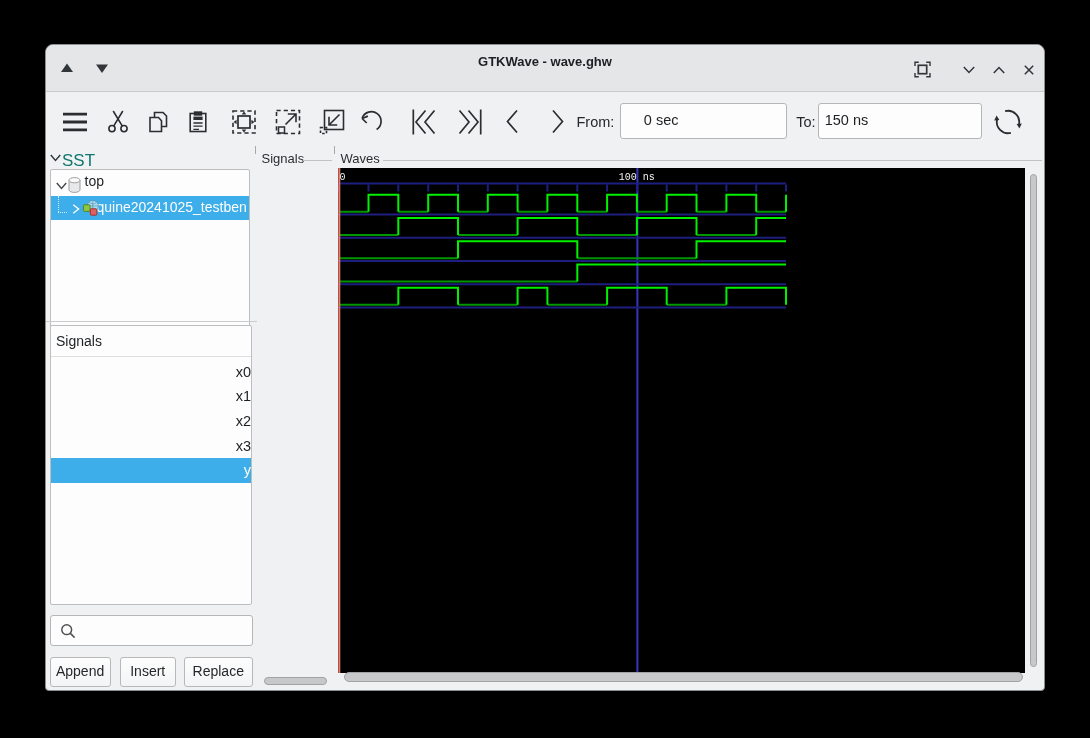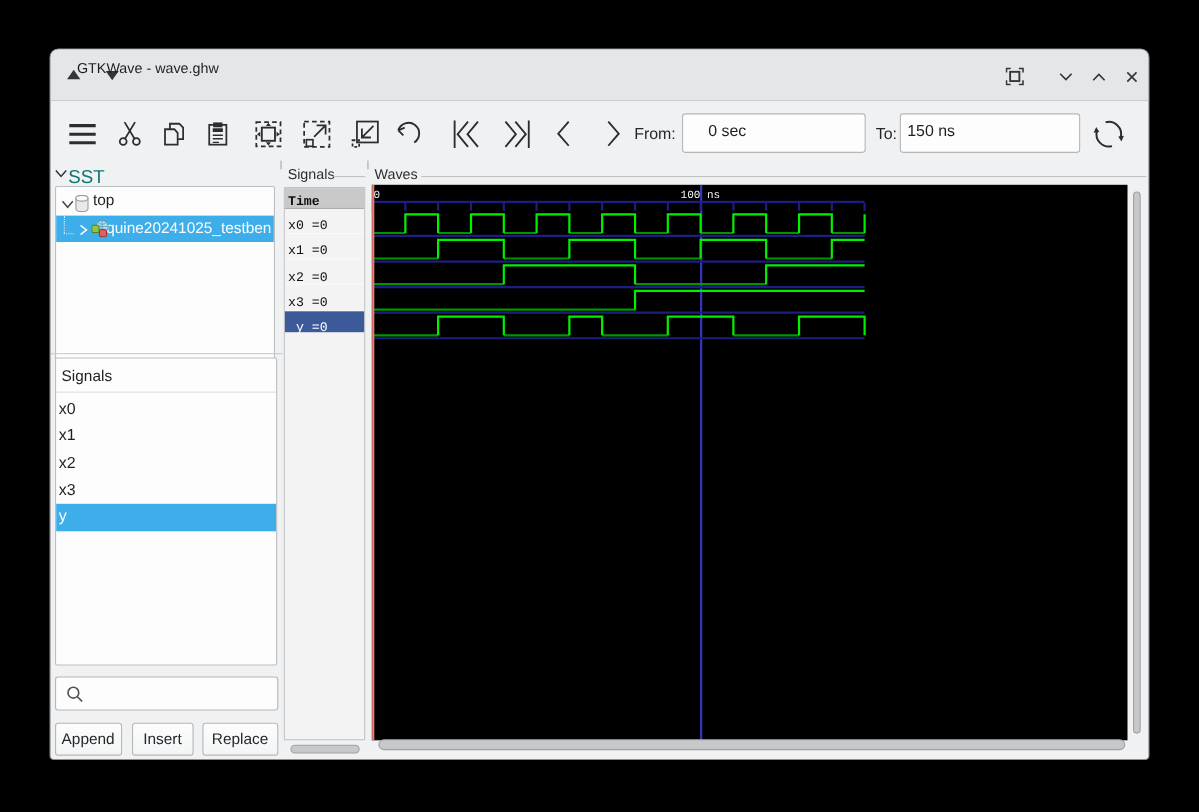--- a/index.html
+++ b/index.html
@@ -1,28 +1,28 @@
 <!DOCTYPE html>
 <html><head><meta charset="utf-8"><style>
 * { margin:0; padding:0; box-sizing:border-box; }
 html,body { width:1090px; height:738px; background:#000; font-family:"Liberation Sans", sans-serif; }
 .win { position:absolute; left:45px; top:44px; width:1000px; height:647px;
   background:#f0f1f2; border:1px solid #8c8e90; border-radius:8px 8px 4px 4px; overflow:hidden; }
 .titlebar { position:absolute; left:0; top:0; width:100%; height:47px; background:#e5e6e7; border-bottom:1px solid #c9cacb; border-radius:7px 7px 0 0; }
-.title { position:absolute; left:0; top:9px; width:100%; font-size:13px; font-weight:normal; color:#1d2023;margin-left:24px; }
+.title { position:absolute; left:0; top:9px; width:100%; text-align:center; font-size:13px; font-weight:bold; color:#1d2023; }
 .subtitle { position:absolute; left:0; top:27px; width:100%; text-align:center; font-size:11.5px; color:#8d9092; }
 .box { position:absolute; background:#fdfdfd; border:1px solid #bcbec0; border-radius:2px; }
 .input { position:absolute; background:#fdfdfd; border:1px solid #b4b6b8; border-radius:3px; font-size:14.5px; color:#1d2023; }
 .btn { position:absolute; height:30px; background:linear-gradient(#fdfdfd,#f3f4f5); border:1px solid #b6b8ba; border-radius:3px;
   font-size:14px; color:#25282b; text-align:center; line-height:27px; }
 .flabel { position:absolute; font-size:13px; color:#2b2e31; }
 .fline { position:absolute; height:1px; background:#c0c2c4; }
 .pill { position:absolute; background:#c6c8ca; border:1px solid #a0a2a4; border-radius:5px; }
 .nrow { height:23.25px; background:#f3f3f4; border-bottom:1.5px solid #fbfbfc; font-family:"Liberation Mono", monospace; font-size:12px; color:#111; line-height:22px; padding-left:2.5px; padding-top:4.5px; white-space:pre; }
-.srow { height:24.65px; font-size:14.5px; color:#1d2023; line-height:24.65px; padding-left:3px; }
+.srow { height:24.65px; font-size:14.5px; color:#1d2023; line-height:24.65px; padding-left:3px;text-align:right; }
 </style></head>
 <body>
 <div class="win">
 
  <div class="titlebar">
   <svg style="position:absolute;left:14px;top:18px" width="14" height="10" viewBox="0 0 14 10">
         <path d="M1,9 H13 L7,0.5 Z" fill="#31363b"></path>
       </svg>
   <svg style="position:absolute;left:49px;top:19px" width="14" height="10" viewBox="0 0 14 10">
         <path d="M1,0.5 H13 L7,9 Z" fill="#31363b"></path>
@@ -159,28 +159,20 @@
  <div class="btn" style="left:3.5px;top:611.5px;width:61.2px">Append</div>
  <div class="btn" style="left:73.5px;top:611.5px;width:56.5px">Insert</div>
  <div class="btn" style="left:138px;top:611.5px;width:68.5px">Replace</div>
 
  <div style="position:absolute;left:209.4px;top:101px;width:1px;height:7.5px;background:#a6a8aa"></div>
  <div style="position:absolute;left:288.3px;top:101px;width:1px;height:7.5px;background:#a6a8aa"></div>
  <div style="position:absolute;left:0px;top:275.6px;width:211px;height:1px;background:#c9cbcd"></div>
 
  <div class="flabel" style="left:215.5px;top:106px">Signals</div>
  <div class="fline" style="left:257px;top:114.7px;width:28.5px"></div>
- <div style="position:absolute;left:212.3px;top:124.5px;width:73.4px;height:503.5px;background:#f3f3f4;border:1px solid #c2c4c6">
-  <div class="nrow" style="height:19.2px;background:#c9c9ca;border-bottom:1px solid #ababac;font-weight:bold;line-height:18px;padding-top:3.8px">Time</div>
-  <div class="nrow">x0 =0</div>
-  <div class="nrow">x1 =0</div>
-  <div class="nrow">x2 =0</div>
-  <div class="nrow">x3 =0</div>
-  <div class="nrow" style="background:#3c5a99;color:#fdfdfd;border-bottom:none;height:19.5px">&nbsp;y =0</div>
- </div>
 
  <div class="flabel" style="left:294.5px;top:106px">Waves</div>
  <div class="fline" style="left:337px;top:114.7px;width:659px"></div>
  <svg width="687" height="505" viewBox="0 0 687 505" style="position:absolute;left:291.7px;top:122.6px;background:#000">
 <line x1="299.4" y1="0" x2="299.4" y2="505" stroke="#3437bd" stroke-width="2"></line>
 <line x1="0" y1="15.5" x2="448.0" y2="15.5" stroke="#1e1e80" stroke-width="2"></line>
 <line x1="0.7" y1="16.5" x2="0.7" y2="23.5" stroke="#1e1e80" stroke-width="2"></line>
 <line x1="30.5" y1="16.5" x2="30.5" y2="23.5" stroke="#1e1e80" stroke-width="2"></line>
 <line x1="60.3" y1="16.5" x2="60.3" y2="23.5" stroke="#1e1e80" stroke-width="2"></line>
 <line x1="90.2" y1="16.5" x2="90.2" y2="23.5" stroke="#1e1e80" stroke-width="2"></line>

